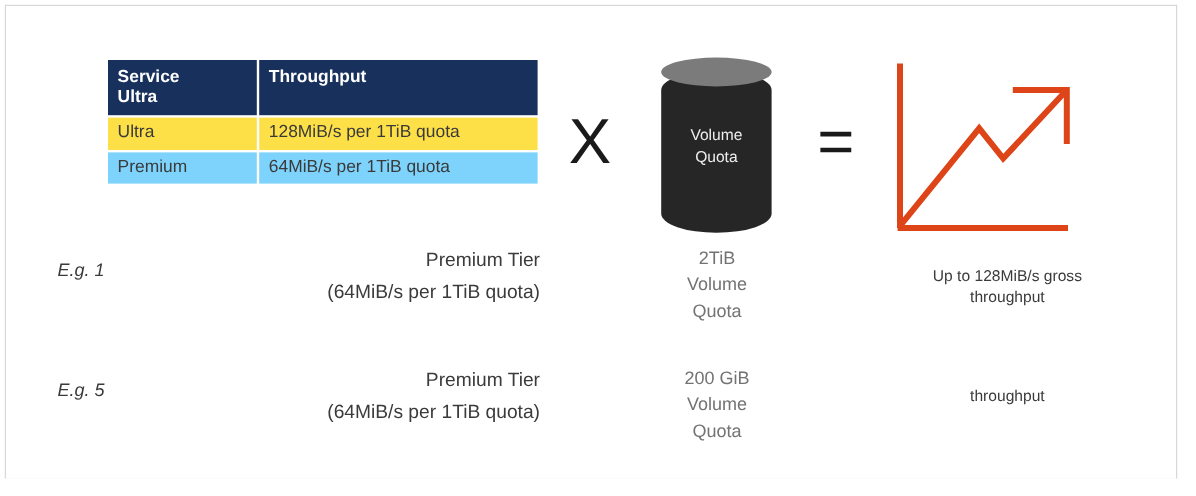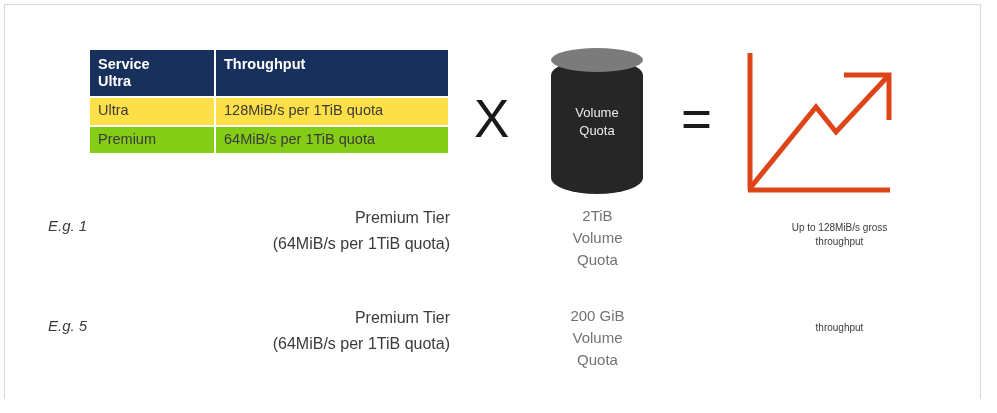--- a/index.html
+++ b/index.html
@@ -51,21 +51,21 @@
   }
   #svc-table th.col-level { width: 108px; }
   #svc-table td {
     font-size: 14.5px;
     color: #3a3a3a;
     padding: 4px 8px 5px 8px;
     line-height: 1.2;
     white-space: nowrap;
   }
   #svc-table tr.row-odd td  { background: #fde047; }
-  #svc-table tr.row-even td { background: #84cc16; }
+  #svc-table tr.row-even td { background: #7dd3fc; }
 
   
   .op {
     position: absolute;
     color: #1a1a1a;
     font-weight: 600;
     line-height: 1;
     user-select: none;
   }
   #op-times {
@@ -161,21 +161,21 @@
     font-size: 15px;
     color: #737373;
     line-height: 1.45;
   }
   .ex-result {
     position: absolute;
     left: 722px;
     top: 16px;
     width: 235px;
     text-align: center;
-    font-size: 10px;
+    font-size: 13px;
     color: #3b3b3b;
     line-height: 1.35;
   }
   .ln { display: block; }
 </style>
 </head>
 <body>
 
 <div id="canvas">
 

